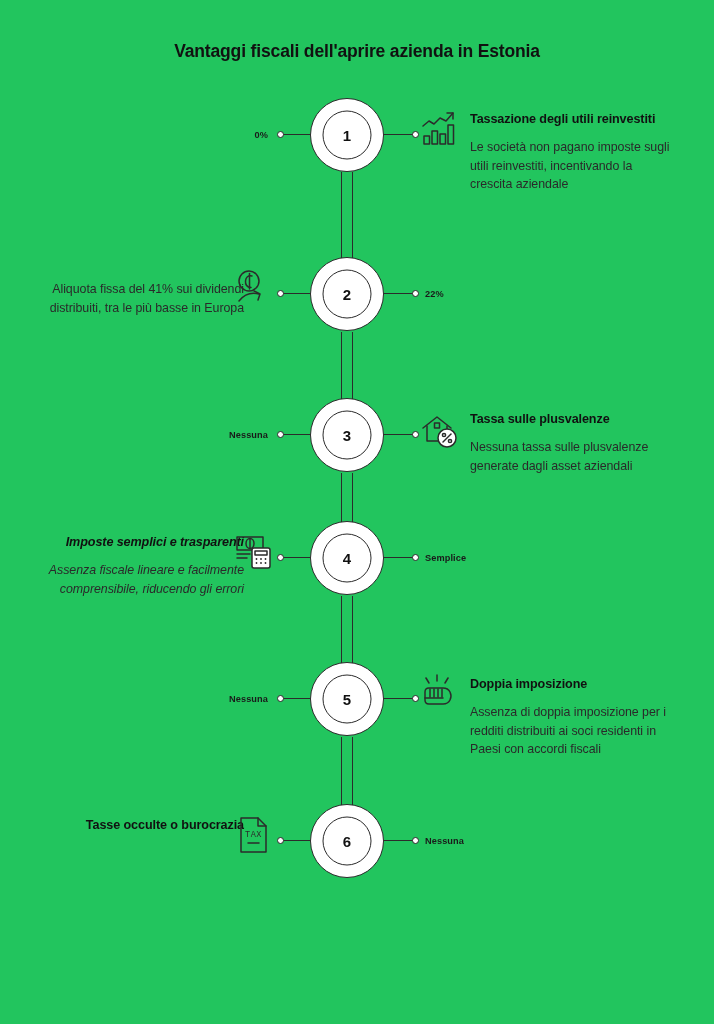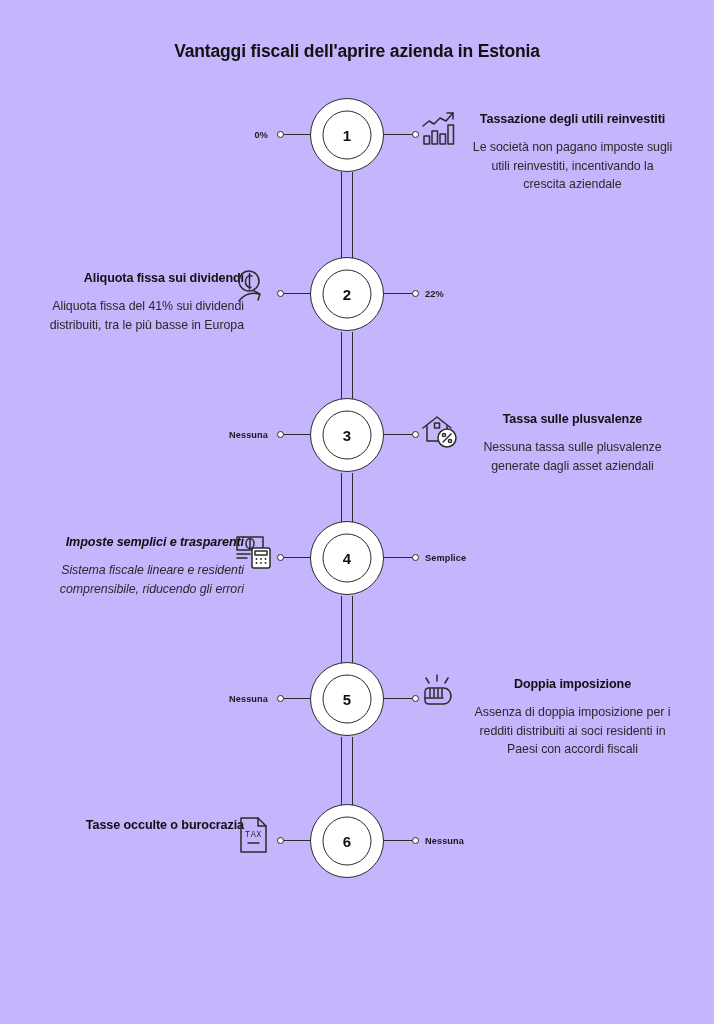--- a/index.html
+++ b/index.html
@@ -14,21 +14,21 @@
     font-family: "Liberation Sans", sans-serif;
     color: #1a1a1a;
     position: relative;
     overflow: hidden;
   }
 
   #page {
     position: relative;
     width: 714px;
     height: 1024px;
-    background: #c4b5fd;
+    background: #22c55e;
   }
 
   
   #title {
     position: absolute;
     top: 41px;
     left: 0;
     width: 714px;
     text-align: center;
     font-size: 17.5px;
@@ -118,21 +118,21 @@
     width: 42px;
     height: 42px;
     z-index: 4;
   }
   .icon-box svg { display: block; width: 42px; height: 42px; }
   .icon-left  { left: 233px; }
   .icon-right { left: 419px; }
 
   
   .textblock { position: absolute; }
-  .tb-right { left: 470px; width: 205px; text-align: center; }
+  .tb-right { left: 470px; width: 205px; text-align: left; }
   .tb-left  { right: 470px; width: 205px; text-align: right; }
 
   .item-title {
     font-size: 12.6px;
     font-weight: bold;
     line-height: 1.33;
     color: #111111;
     letter-spacing: -0.1px;
   }
   .item-desc {
@@ -203,21 +203,20 @@
     <svg viewBox="0 0 42 42" fill="none" stroke="#2b2b2b" stroke-width="1.5" stroke-linecap="round" stroke-linejoin="round">
       <circle cx="16" cy="14" r="10"></circle>
       <path d="M19 9 q-6 -1 -6.5 5 q-0.5 6 5.5 6.5"></path>
       <line x1="16.5" y1="6.5" x2="16.5" y2="22"></line>
       <path d="M6 34 q8 -10 20 -7"></path>
       <polyline points="21,24 27,27 25,33"></polyline>
     </svg>
   </div>
 
   <div class="textblock tb-left" style="top:270px;">
-    <div class="item-title">Aliquota fissa sui dividendi</div>
     <div class="item-desc">Aliquota fissa del 41% sui dividendi distribuiti, tra le più basse in Europa</div>
   </div>
 
   <div class="arm arm-left" style="top:434px;"></div>
   <div class="dot dot-left" style="top:431px;"></div>
   <div class="arm arm-right" style="top:434px;"></div>
   <div class="dot dot-right" style="top:431px;"></div>
 
   <div class="value-label value-left" style="top:430px;">Nessuna</div>
 
@@ -271,21 +270,21 @@
       <circle cx="28" cy="29" r="0.9" fill="#2b2b2b" stroke="none"></circle>
       <circle cx="32.5" cy="29" r="0.9" fill="#2b2b2b" stroke="none"></circle>
       <circle cx="23.5" cy="33" r="0.9" fill="#2b2b2b" stroke="none"></circle>
       <circle cx="28" cy="33" r="0.9" fill="#2b2b2b" stroke="none"></circle>
       <circle cx="32.5" cy="33" r="0.9" fill="#2b2b2b" stroke="none"></circle>
     </svg>
   </div>
 
   <div class="textblock tb-left" style="top:534px;font-style:italic;">
     <div class="item-title">Imposte semplici e trasparenti</div>
-    <div class="item-desc">Sistema fiscale lineare e residenti comprensibile, riducendo gli errori</div>
+    <div class="item-desc">Assenza fiscale lineare e facilmente comprensibile, riducendo gli errori</div>
   </div>
 
   <div class="arm arm-left" style="top:698px;"></div>
   <div class="dot dot-left" style="top:695px;"></div>
   <div class="arm arm-right" style="top:698px;"></div>
   <div class="dot dot-right" style="top:695px;"></div>
 
   <div class="value-label value-left" style="top:694px;">Nessuna</div>
 
   <div class="node" style="top:662px;">

